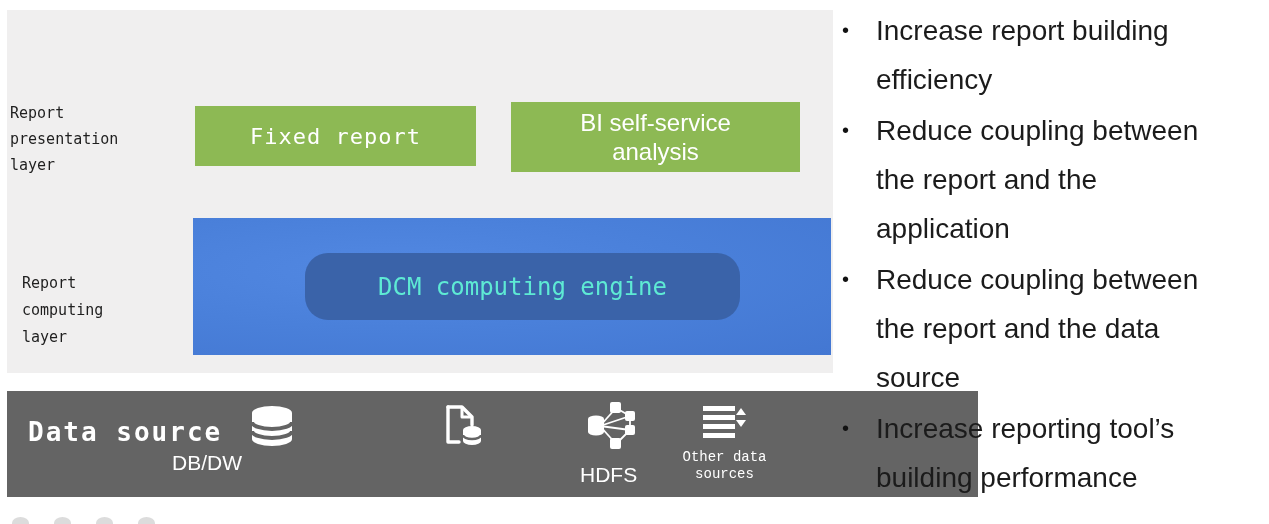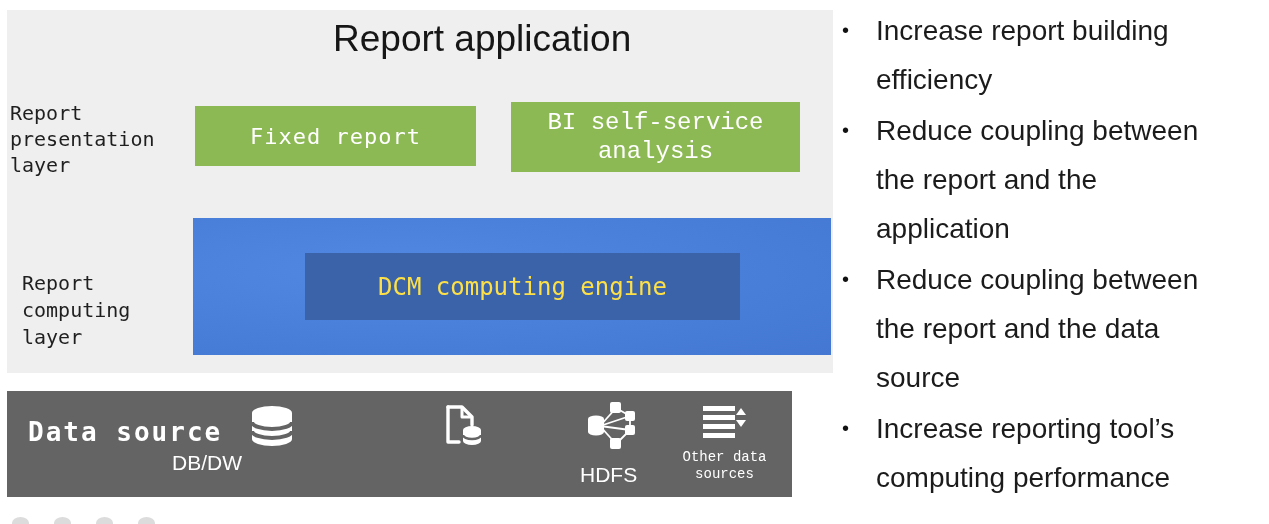--- a/index.html
+++ b/index.html
@@ -13,46 +13,46 @@
   
   .panel{left:7px; top:10px; width:826px; height:363px; background:#f0efef;}
 
   .arch-title{
     left:333px; top:18px; width:320px;
     font-size:37px; font-weight:400; color:#161616; white-space:nowrap;
   }
 
   .layer-label{
     font-family:"DejaVu Sans Mono", monospace;
-    font-size:20px; line-height:26px; color:#1f1f1f; letter-spacing:0px;
+    font-size:15px; line-height:26px; color:#1f1f1f; letter-spacing:0px;
   }
   .label-presentation{left:10px; top:100px; width:190px;}
   .label-computing{left:22px; top:270px; width:190px; line-height:27px;}
 
   .green-box{
     background:#8db954; color:#ffffff;
-    display:flex; align-items:center; justify-content:center; text-align:center;font-family:Liberation Mono, monospace;
+    display:flex; align-items:center; justify-content:center; text-align:center;
   }
   .green-1{left:195px; top:106px; width:281px; height:60px;
     font-family:"DejaVu Sans Mono", monospace; font-size:22px; letter-spacing:1px;}
   .green-2{left:511px; top:102px; width:289px; height:70px;
     font-size:24px; line-height:29px;}
 
   .blue-band{
     left:193px; top:218px; width:638px; height:137px;
     background:radial-gradient(ellipse at 32% 38%, #5288e2 0%, #4a80da 48%, #4377d2 100%);
   }
   .engine-box{
     left:112px; top:35px; width:435px; height:67px; background:#3a63a9;
-    color:#fde047; font-family:"DejaVu Sans Mono", monospace; font-size:24px;
-    display:flex; align-items:center; justify-content:center;
-  }
-
-  
-  .ds-bar{left:7px; top:391px; width:785px; height:106px; background:#646464;}
+    color:#5eead4; font-family:"DejaVu Sans Mono", monospace; font-size:24px;
+    display:flex; align-items:center; justify-content:center;border-radius:23px;
+  }
+
+  
+  .ds-bar{left:7px; top:391px; width:971px; height:106px; background:#646464;}
   .ds-label{
     left:21px; top:26px;
     font-family:"DejaVu Sans Mono", monospace; font-weight:700;
     font-size:26px; letter-spacing:2px; color:#ffffff; white-space:nowrap;
   }
   .ds-item-label{
     color:#ffffff; font-size:21px; white-space:nowrap;
   }
   .ds-item-label-small{
     color:#ffffff; font-family:"DejaVu Sans Mono", monospace;
@@ -75,21 +75,20 @@
 
   svg{display:block;}
 </style>
 </head>
 <body>
 
 <div id="screen">
 
   <div class="abs panel"></div>
 
-  <div class="abs arch-title">Report application</div>
 
   <div class="abs layer-label label-presentation pre">Report
 presentation
 layer</div>
 
   <div class="abs green-box green-1">
     <span class="pre">Fixed report</span>
   </div>
   <div class="abs green-box green-2">
     <span class="pre">BI self-service
@@ -181,21 +180,21 @@
     </li>
     <li class="benefit">
       <span class="dot">•</span>
       <span class="txt pre">Reduce coupling between
 the report and the data
 source</span>
     </li>
     <li class="benefit">
       <span class="dot">•</span>
       <span class="txt pre">Increase reporting tool’s
-computing performance</span>
+building performance</span>
     </li>
   </ul>
 
   <div class="abs cut-dot cd-1"></div>
   <div class="abs cut-dot cd-2"></div>
   <div class="abs cut-dot cd-3"></div>
   <div class="abs cut-dot cd-4"></div>
 
 </div>
 

